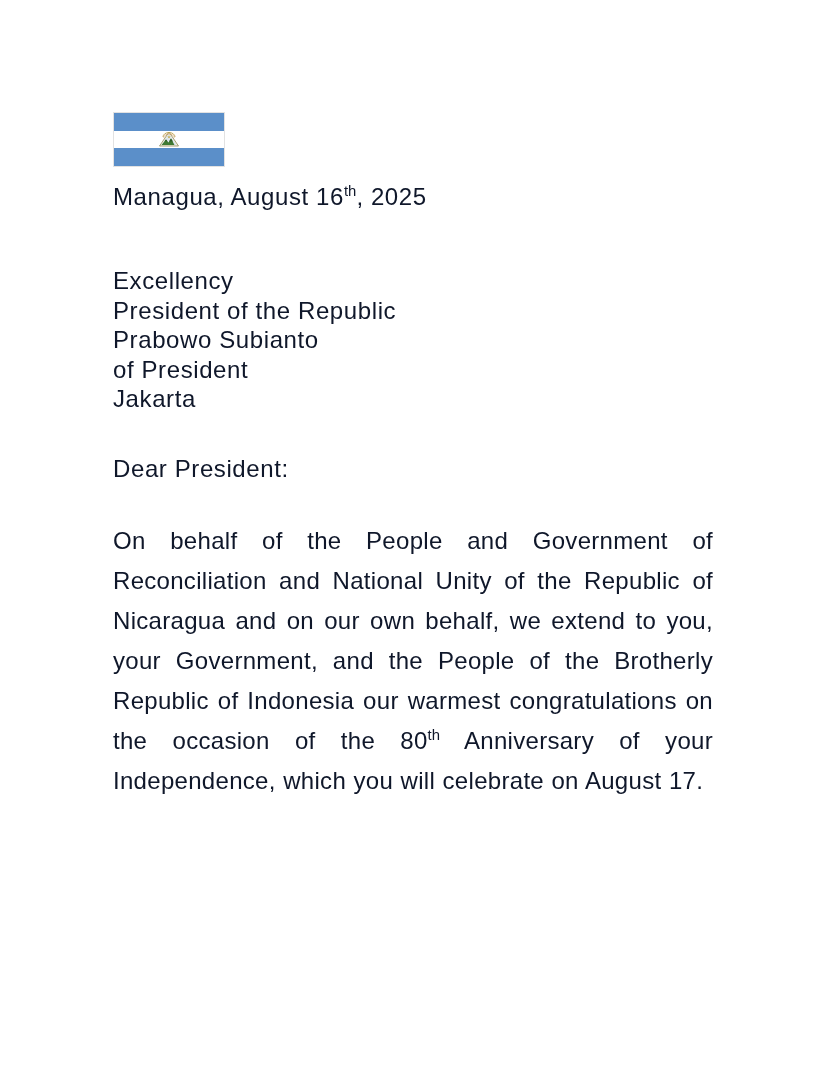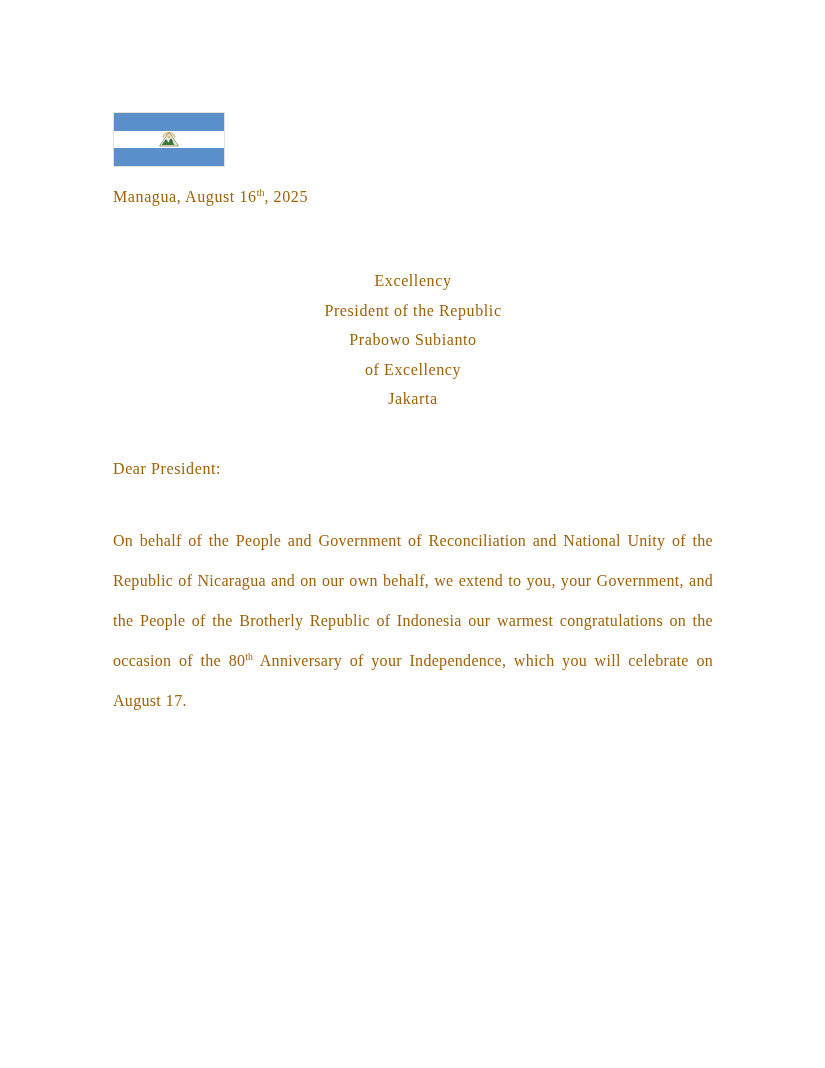--- a/index.html
+++ b/index.html
@@ -62,37 +62,36 @@
     width: 22px;
     height: 17px;
   }
 
   
   .letter {
     position: absolute;
     left: 113px;
     top: 183px;
     width: 600px;
-    font-family: Liberation Serif, serif;
-    font-size: 16px;
-    color: #a16207;
+    font-family: Liberation Sans, sans-serif;
+    font-size: 24px;
+    color: #0f172a;
   }
   .date-line {
     line-height: 27px;
     letter-spacing: 0.6px;
     white-space: nowrap;
   }
   .address-block {
     margin-top: 56px;
   }
   .address-line {
     line-height: 29.6px;
     letter-spacing: 0.6px;
     white-space: nowrap;
-    text-align: center;
   }
   .salutation {
     margin-top: 40px;
     line-height: 29.6px;
     letter-spacing: 0.6px;
     white-space: nowrap;
   }
   .para {
     margin-top: 37px;
     text-align: justify;
@@ -137,21 +136,21 @@
   </div>
 
   <div class="letter">
 
     <div class="date-line"><span>Managua, August 16</span><sup>th</sup><span>, 2025</span></div>
 
     <div class="address-block">
       <div class="address-line">Excellency</div>
       <div class="address-line">President of the Republic</div>
       <div class="address-line">Prabowo Subianto</div>
-      <div class="address-line">of Excellency</div>
+      <div class="address-line">of President</div>
       <div class="address-line">Jakarta</div>
     </div>
 
     <div class="salutation">Dear President:</div>
 
     <div class="para"><span>On behalf of the People and Government of Reconciliation and National Unity of the Republic of Nicaragua and on our own behalf, we extend to you, your Government, and the People of the Brotherly Republic of Indonesia our warmest congratulations on the occasion of the 80</span><sup>th</sup><span> Anniversary of your Independence, which you will celebrate on August 17.</span></div>
 
 
   </div>
 </div>

